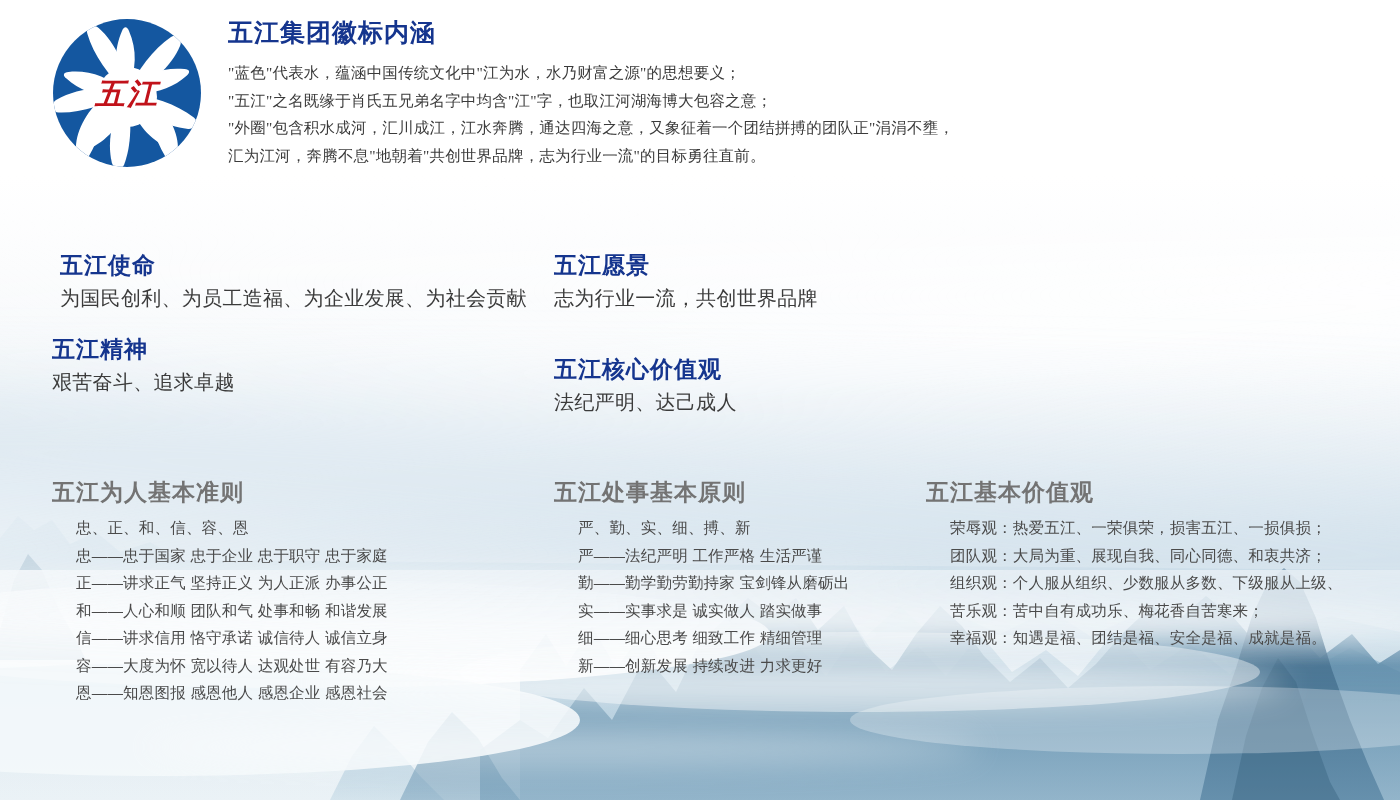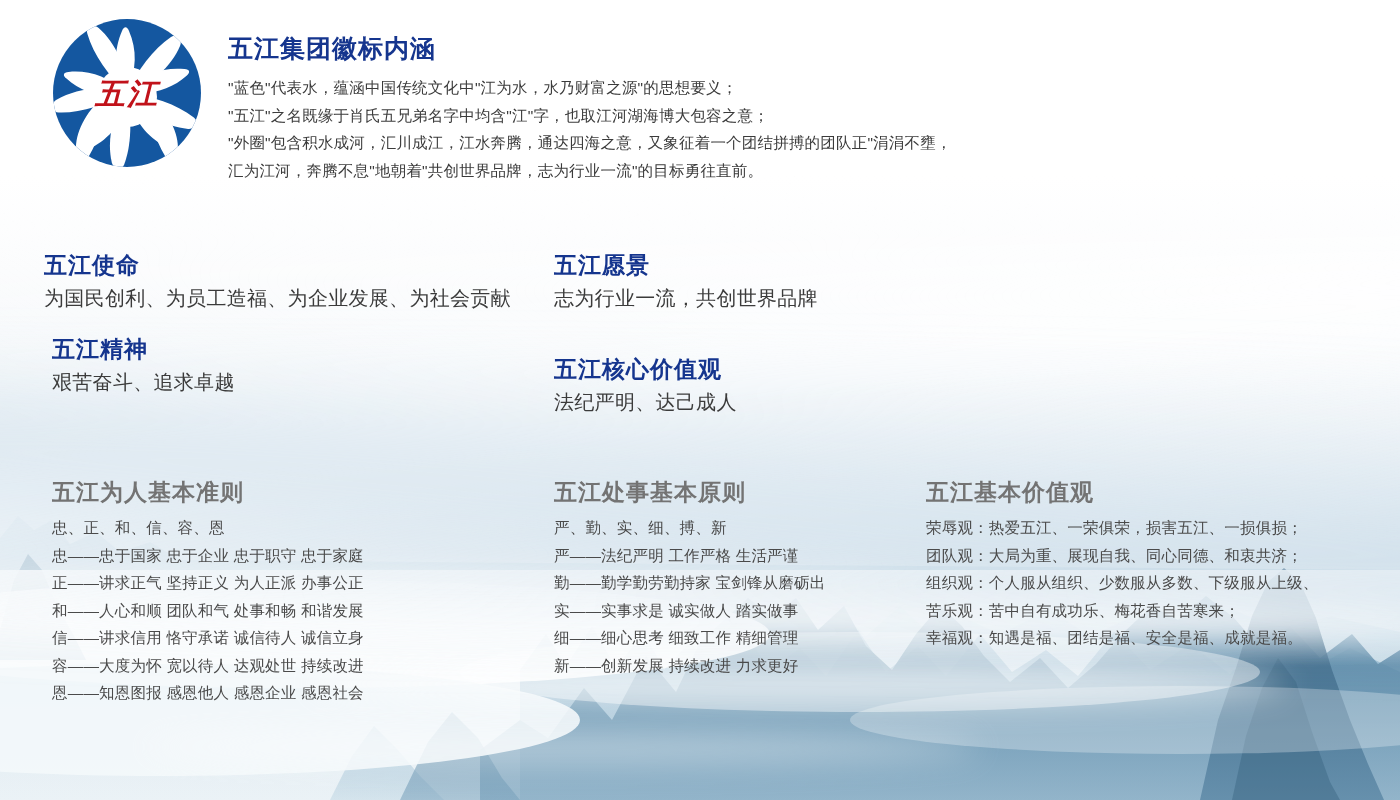--- a/index.html
+++ b/index.html
@@ -109,22 +109,23 @@
     left: 52px;
     top: 18px;
     width: 150px;
     height: 150px;
   }
   .logo-wrap svg { display: block; }
 
   .header-text {
     position: absolute;
     left: 228px;
-    top: 32px;
+    top: 17px;
     width: 1120px;
+    font-family: Liberation Serif, serif;
   }
   .header-title {
     font-size: 25px;
     font-weight: bold;
     color: #15358e;
     letter-spacing: 1px;
     line-height: 32px;
     margin: 0 0 10px 0;
   }
   .header-line {
@@ -148,21 +149,21 @@
     margin: 0 0 6px 0;
   }
   .block-body {
     font-size: 20px;
     color: #3b3b3b;
     line-height: 25px;
     letter-spacing: 0.3px;
     white-space: nowrap;
   }
 
-  .block-mission     { left: 44px;  top: 250px; }
+  .block-mission     { left: 60px;  top: 250px; }
   .block-vision      { left: 554px; top: 250px; }
   .block-spirit      { left: 52px;  top: 334px; }
   .block-corevalues  { left: 554px; top: 354px; }
 
   
   .col {
     position: absolute;
     top: 476px;
   }
   .col-title {
@@ -173,20 +174,21 @@
     letter-spacing: 1px;
     margin: 0 0 6px 0;
     white-space: nowrap;
   }
   .col-line {
     font-size: 15.5px;
     color: #4a4a4a;
     line-height: 27.5px;
     letter-spacing: 0.2px;
     white-space: nowrap;
+    margin-left: 24px;
   }
   .col-1 { left: 52px;  width: 470px; }
   .col-2 { left: 554px; width: 380px; }
   .col-3 { left: 926px; width: 460px; }
 </style>
 </head>
 <body>
 
 <div class="stage">
 
@@ -324,21 +326,21 @@
       <div class="block-body">法纪严明、达己成人</div>
     </div>
 
     <div class="col col-1">
       <div class="col-title">五江为人基本准则</div>
       <div class="col-line">忠、正、和、信、容、恩</div>
       <div class="col-line">忠——忠于国家 忠于企业 忠于职守 忠于家庭</div>
       <div class="col-line">正——讲求正气 坚持正义 为人正派 办事公正</div>
       <div class="col-line">和——人心和顺 团队和气 处事和畅 和谐发展</div>
       <div class="col-line">信——讲求信用 恪守承诺 诚信待人 诚信立身</div>
-      <div class="col-line">容——大度为怀 宽以待人 达观处世 持续改进</div>
+      <div class="col-line">容——大度为怀 宽以待人 达观处世 有容乃大</div>
       <div class="col-line">恩——知恩图报 感恩他人 感恩企业 感恩社会</div>
     </div>
 
     <div class="col col-2">
       <div class="col-title">五江处事基本原则</div>
       <div class="col-line">严、勤、实、细、搏、新</div>
       <div class="col-line">严——法纪严明 工作严格 生活严谨</div>
       <div class="col-line">勤——勤学勤劳勤持家 宝剑锋从磨砺出</div>
       <div class="col-line">实——实事求是 诚实做人 踏实做事</div>
       <div class="col-line">细——细心思考 细致工作 精细管理</div>

